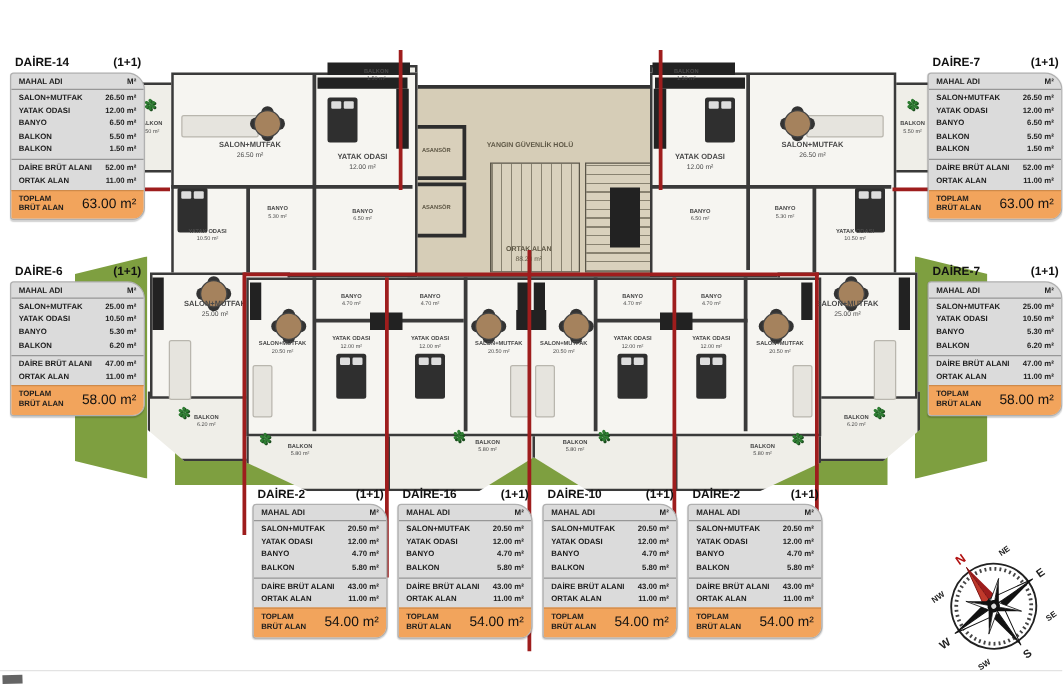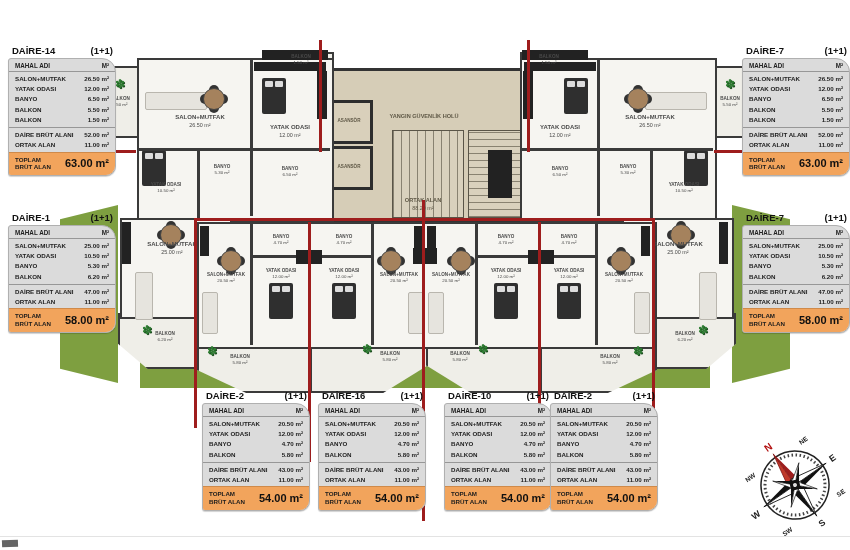--- a/index.html
+++ b/index.html
@@ -9,21 +9,21 @@
   
   .unit-table{position:absolute;width:108px;z-index:60;}
   .ut-title{display:flex;justify-content:space-between;align-items:baseline;font-weight:bold;font-size:9.5px;color:#111;padding:0 3px 2px 4px;}
   .ut-box{background:#dbdbdb;border:1px solid #b0b0b0;border-radius:3px 14px 10px 3px;overflow:hidden;box-shadow:0 1px 1px rgba(0,0,0,.18);}
   .ut-head{display:flex;justify-content:space-between;font-size:6.3px;font-weight:bold;color:#222;padding:3px 6px 2px;border-bottom:1px solid #979797;}
   .ut-rows{padding:2px 0 1px;}
   .ut-row{display:flex;justify-content:space-between;font-size:6.2px;font-weight:bold;color:#1c1c1c;padding:0 6px;line-height:1.65;}
   .ut-sub{border-top:1px solid #979797;margin-top:1px;}
   .ut-total{display:flex;justify-content:space-between;align-items:center;background:#f2a45c;padding:3px 6px 4px;border-top:1px solid #cf8a4a;}
   .ut-total-label{font-size:6.2px;font-weight:bold;width:42px;line-height:1.25;color:#1c1c1c;}
-  .ut-total-value{font-size:11px;font-weight:bold;color:#101010;}
+  .ut-total-value{font-size:11px;font-weight:normal;color:#101010;}
 
   
   .block{position:absolute;background:#f6f5f1;border:2px solid #3a3a3a;z-index:10;}
   .balc{position:absolute;background:#efeee8;border:2px solid #3a3a3a;z-index:8;}
   .core{position:absolute;background:#d6cdb7;border:3px solid #333;z-index:5;}
   .shaft{position:absolute;background:#d9d0bb;border:3px solid #2d2d2d;z-index:6;}
   .stair{position:absolute;border:1.5px solid #5a5548;z-index:6;}
   .stair-mid{background:repeating-linear-gradient(90deg,rgba(70,65,50,.55) 0 1px,transparent 1px 8px),#d9d1bd;}
   .stair-right{background:repeating-linear-gradient(0deg,rgba(70,65,50,.55) 0 1px,transparent 1px 7px),#d9d1bd;}
   .wall{position:absolute;background:#3a3a3a;z-index:20;}
@@ -306,21 +306,21 @@
         </div>
       <div class="ut-total">
           <span class="ut-total-label">TOPLAM BRÜT ALAN</span>
           <span class="ut-total-value">63.00 m²</span>
         </div>
     </div>
   </div>
 
   <div class="unit-table" style="left:8px;top:212px;">
     <div class="ut-title">
-        <span>DAİRE-1</span>
+        <span>DAİRE-6</span>
         <span>(1+1)</span>
       </div>
     <div class="ut-box">
       <div class="ut-head">
           <span>MAHAL ADI</span>
           <span>M²</span>
         </div>
       <div class="ut-rows">
           <div class="ut-row">
             <span>SALON+MUTFAK</span>
@@ -484,21 +484,21 @@
             <span>11.00 m²</span>
           </div>
         </div>
       <div class="ut-total">
           <span class="ut-total-label">TOPLAM BRÜT ALAN</span>
           <span class="ut-total-value">54.00 m²</span>
         </div>
     </div>
   </div>
 
-  <div class="unit-table" style="left:444px;top:390px;">
+  <div class="unit-table" style="left:434px;top:390px;">
     <div class="ut-title">
         <span>DAİRE-10</span>
         <span>(1+1)</span>
       </div>
     <div class="ut-box">
       <div class="ut-head">
           <span>MAHAL ADI</span>
           <span>M²</span>
         </div>
       <div class="ut-rows">

